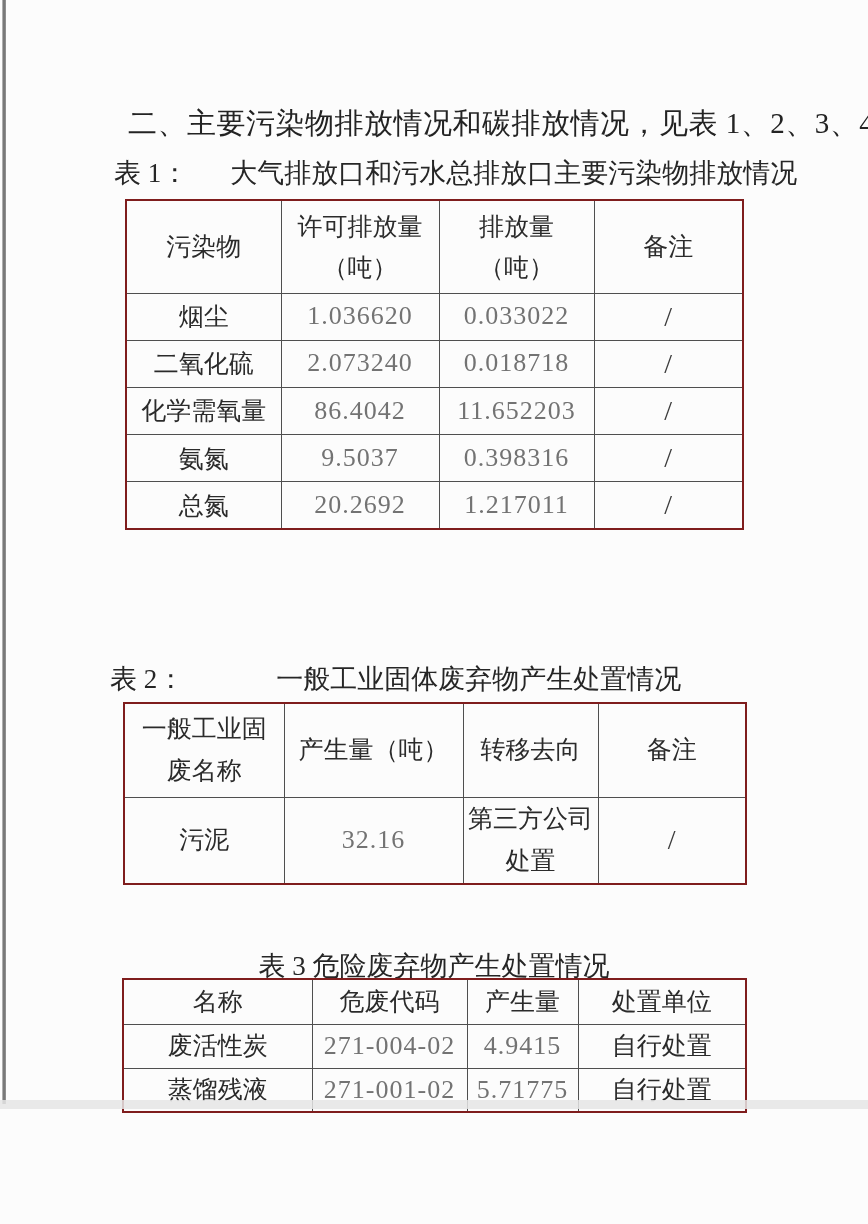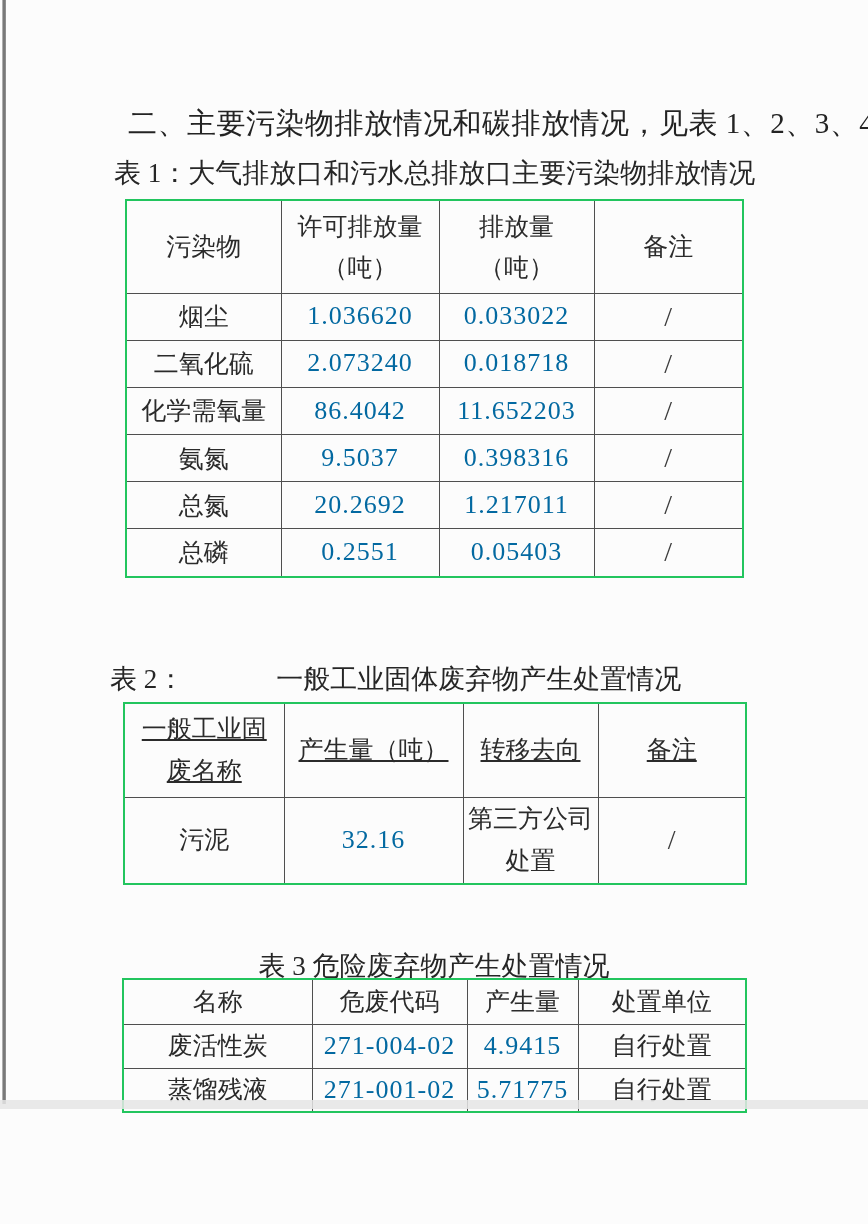--- a/index.html
+++ b/index.html
@@ -28,49 +28,49 @@
     background: rgba(229,229,229,0.85);
     z-index: 5;
   }
   .heading {
     position: absolute; left: 128px; top: 104px;
     font-size: 29px; letter-spacing: 0.5px; color: #232323;
     white-space: nowrap;
   }
   .caption { position: absolute; font-size: 27px; color: #262626; white-space: nowrap; }
   .cap1 { left: 114px; top: 155px; }
-  .cap1 .cap-title { }
+  .cap1 .cap-title { margin-left: 42px; }
   .cap2 { left: 110px; top: 661px; }
   .cap2 .cap-title { margin-left: 92px; }
   .cap3 { left: 0; right: 0; top: 948px; text-align: center; }
   table {
     position: absolute;
     border-collapse: collapse;
     table-layout: fixed;
-    border: 2px solid #22c55e;
+    border: 2px solid #7f1d1d;
     background: transparent;
   }
   th, td {
     border: 1px solid #4f4f4f;
     text-align: center;
     vertical-align: middle;
     padding: 0;
     font-weight: normal;
     font-size: 25px;
     color: #2b2b2b;
     white-space: pre-line;
     line-height: 1.65;
   }
-  .num { font-size: 26px; letter-spacing: 1px; color: #0369a1; }
+  .num { font-size: 26px; letter-spacing: 1px; color: #737373; }
   .slash { font-size: 28px; color: #3a3a3a; }
   .t1 { left: 125px; top: 199px; width: 617px; }
   .t1 thead tr { height: 93px; }
   .t1 tbody tr { height: 44px; }
   .t2 { left: 123px; top: 702px; width: 622px; }
-  .t2 thead tr { height: 94px; text-decoration: underline; }
+  .t2 thead tr { height: 94px; }
   .t2 tbody tr { height: 85px; }
   .t2 th, .t2 td { line-height: 1.7; }
   .t3 { left: 122px; top: 978px; width: 623px; padding-left: 7px; }
   .t3 thead tr { height: 45px; }
   .t3 tbody tr { height: 44px; }
 </style>
 </head>
 <body>
 
 <div class="page">
@@ -124,26 +124,20 @@
         <td class="num">9.5037</td>
         <td class="num">0.398316</td>
         <td class="slash">/</td>
       </tr>
       <tr>
         <td>总氮</td>
         <td class="num">20.2692</td>
         <td class="num">1.217011</td>
         <td class="slash">/</td>
       </tr>
-      <tr>
-        <td>总磷</td>
-        <td class="num">0.2551</td>
-        <td class="num">0.05403</td>
-        <td class="slash">/</td>
-      </tr>
     </tbody>
   </table>
 
   <div class="caption cap2">
     <span class="cap-label">表 2：</span><span class="cap-title">一般工业固体废弃物产生处置情况</span>
   </div>
 
   <table class="t2">
     <colgroup>
         <col style="width:160px">

